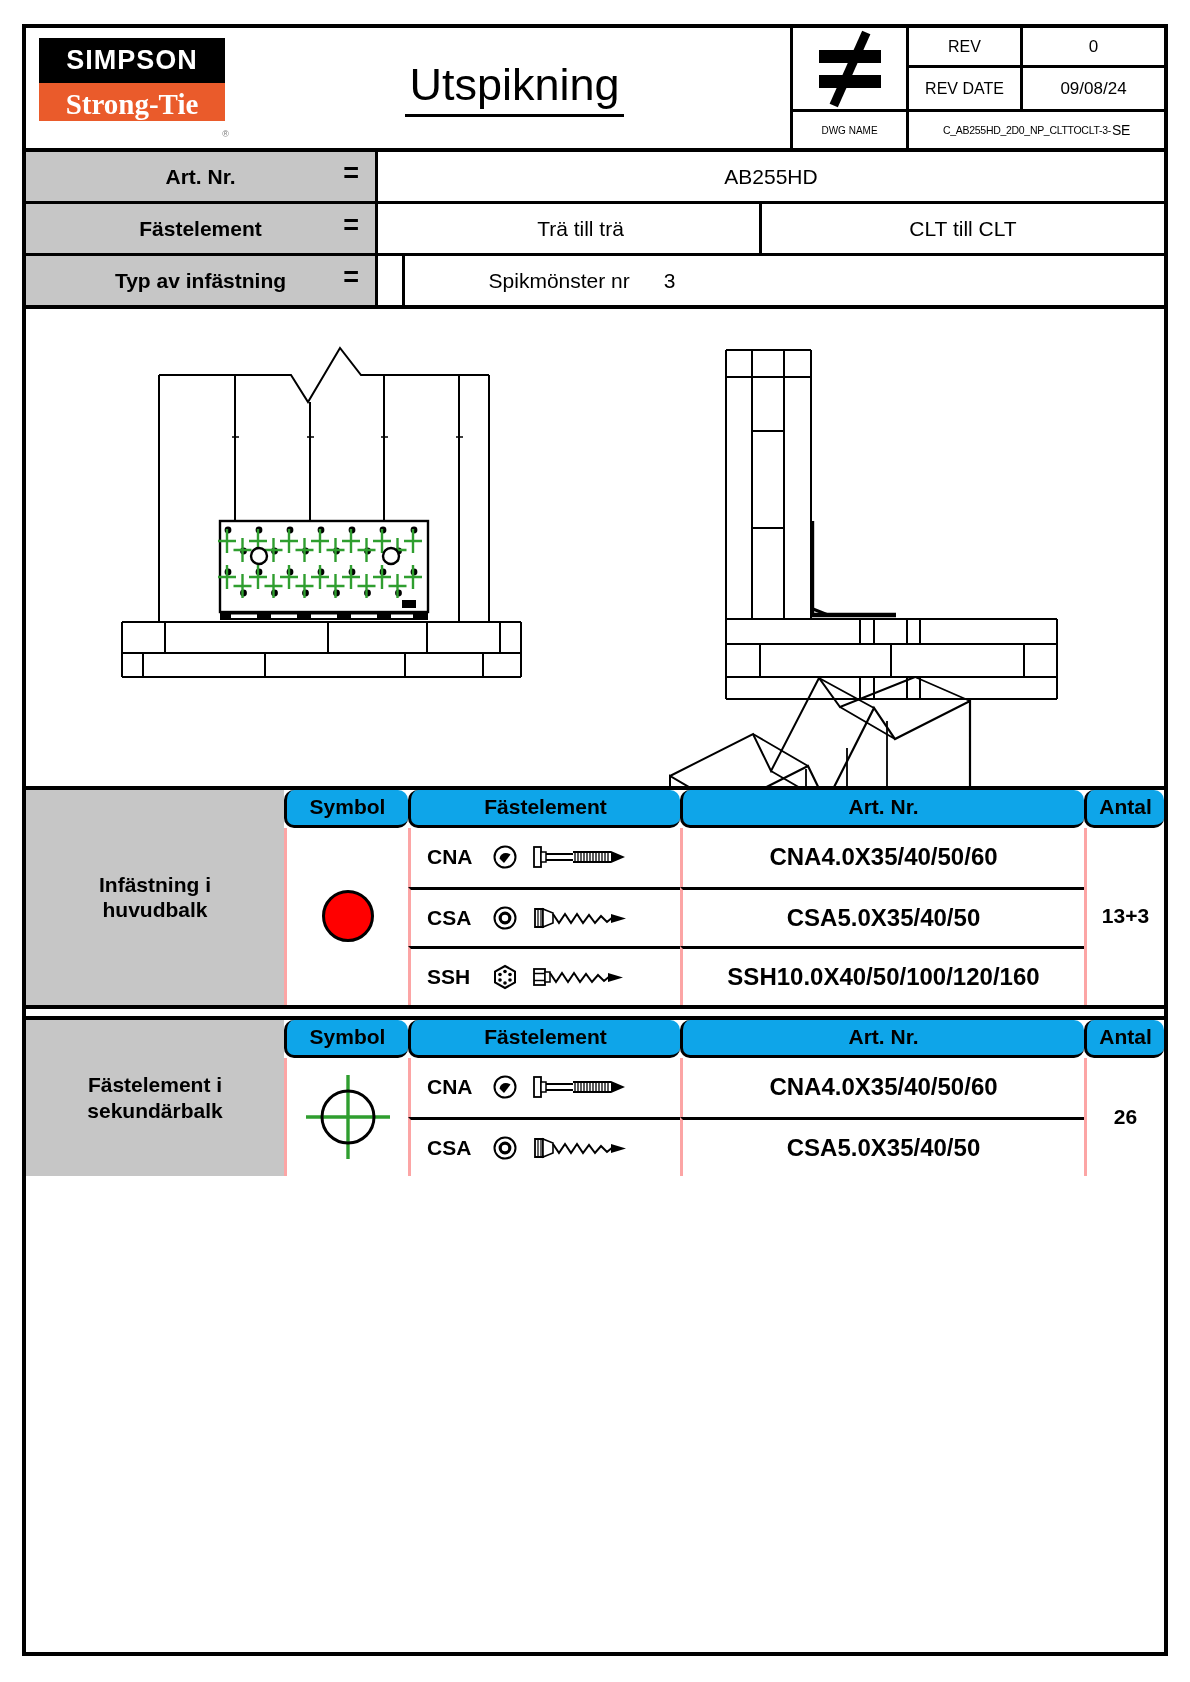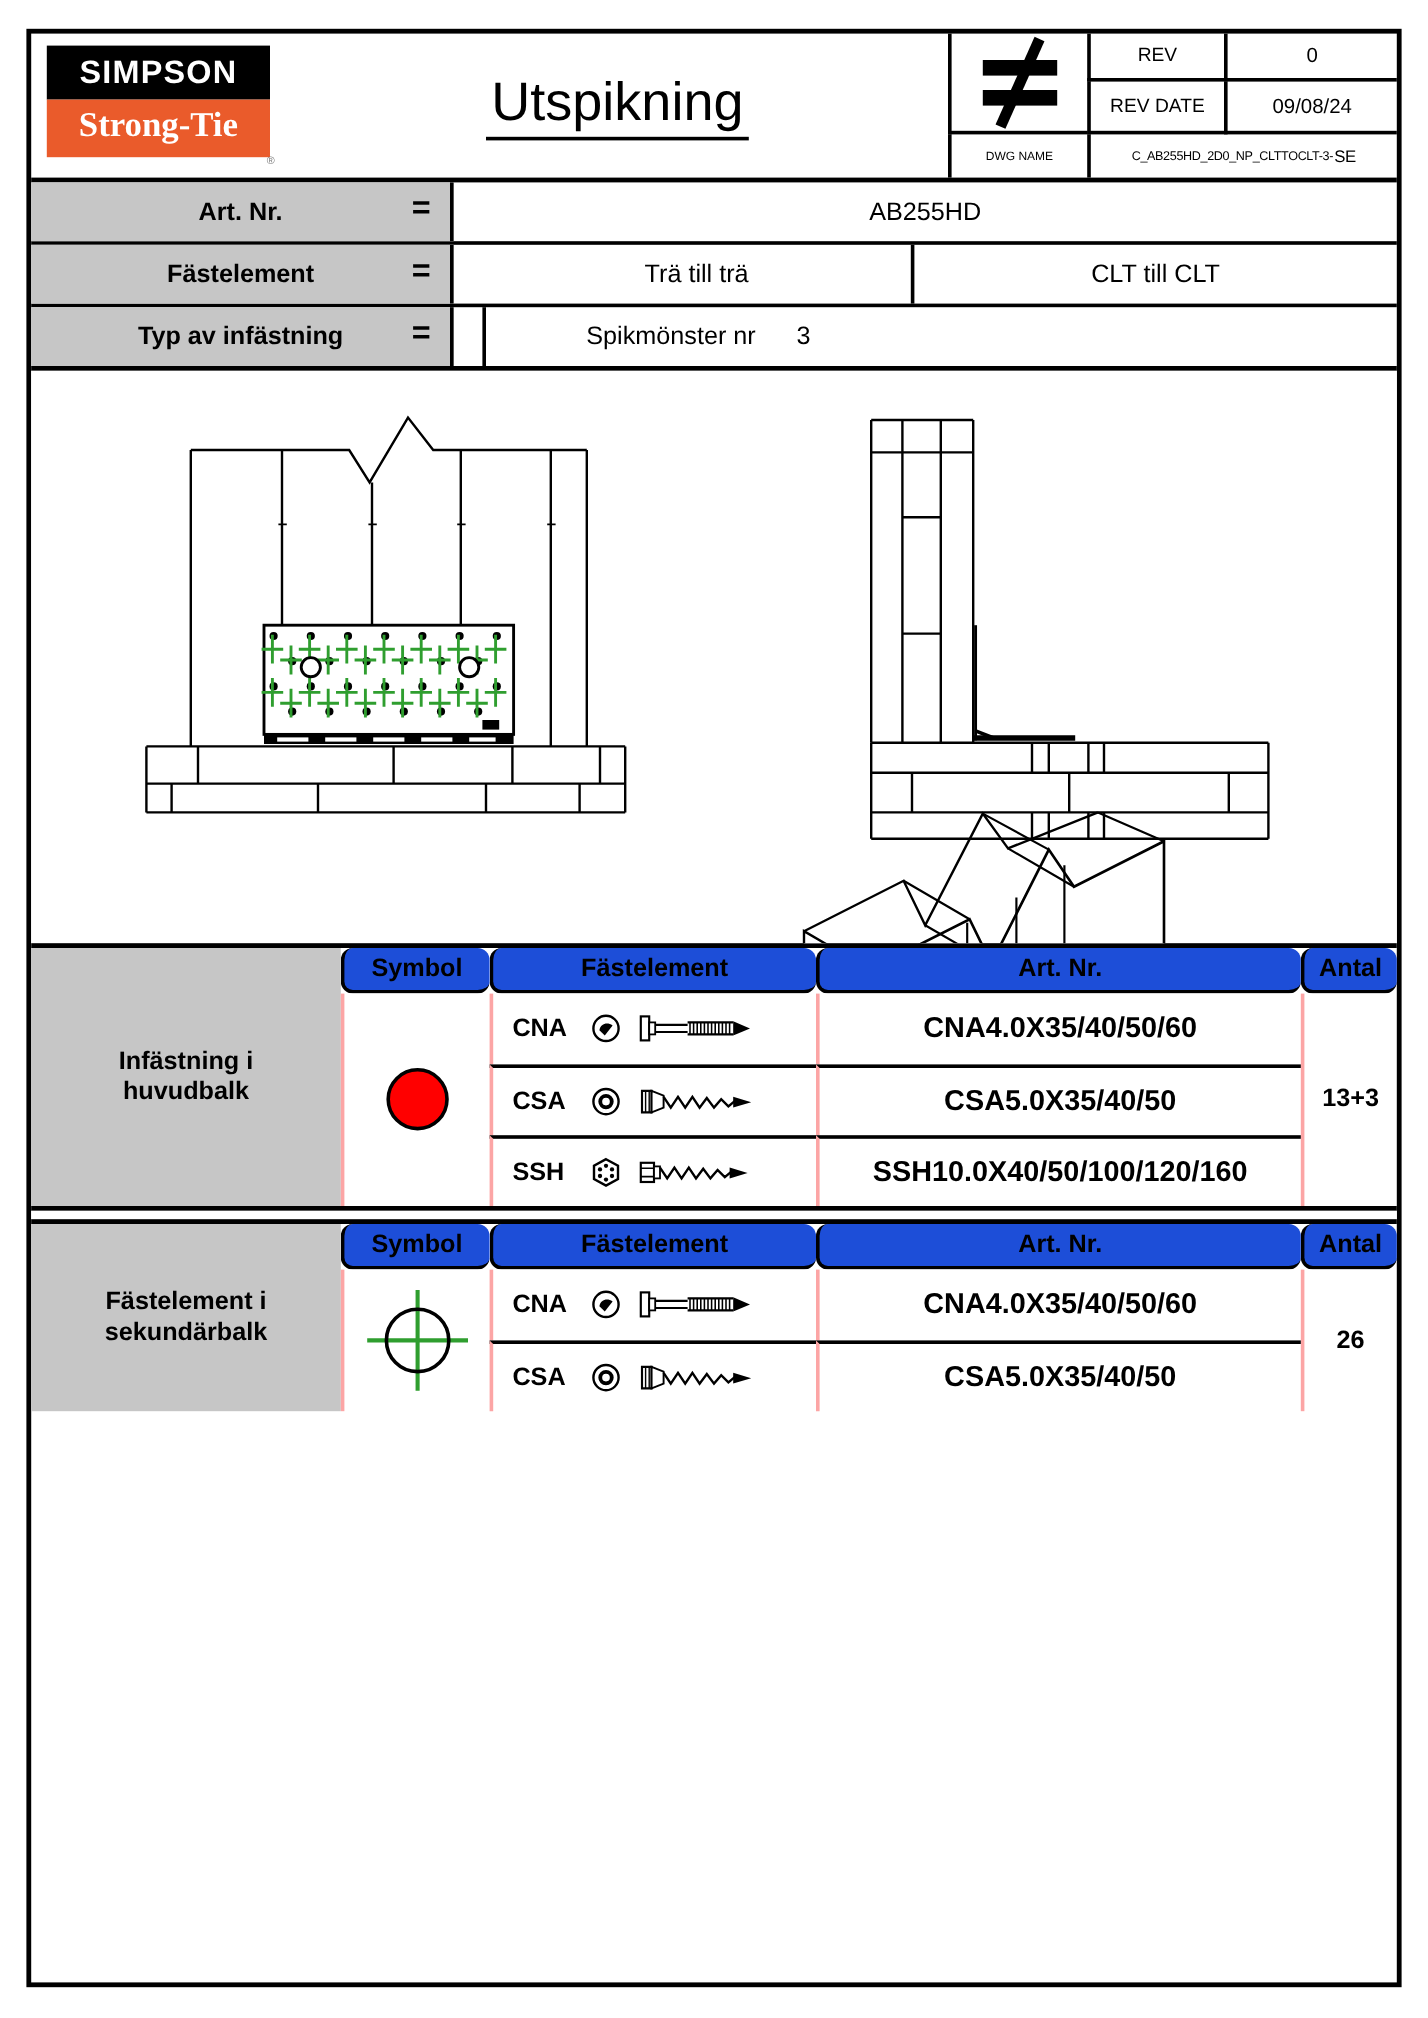--- a/index.html
+++ b/index.html
@@ -7,21 +7,21 @@
   .sheet{position:absolute;left:22px;top:24px;width:1146px;height:1632px;box-sizing:border-box;
          border:4px solid #000;background:#fff;display:flex;flex-direction:column;}
 
   
   .hdr{display:grid;grid-template-columns:213px 1fr 116px 114px 144px;grid-template-rows:40px 44px 36px;
        height:120px;border-bottom:4px solid #000;flex:0 0 auto;}
   .logo-cell{grid-area:1/1/4/2;position:relative;}
   .logo-black{margin:10px 14px 0 13px;background:#000;color:#fff;font-weight:bold;font-size:27px;
               text-align:center;height:45px;line-height:45px;letter-spacing:1px;}
   .logo-orange{margin:0 14px 0 13px;background:#ea5b2b;color:#fff;font-weight:bold;font-size:29px;
-               text-align:center;height:48px;line-height:43px;font-family:"Liberation Serif",serif;}
+               text-align:center;height:38px;line-height:43px;font-family:"Liberation Serif",serif;}
   .logo-reg{position:absolute;right:10px;top:101px;font-size:9px;color:#777;}
   .title-cell{grid-area:1/2/4/3;display:flex;align-items:center;justify-content:center;}
   .title{font-size:45px;border-bottom:3px solid #000;padding:0 4px 3px 4px;}
   .neq-cell{grid-area:1/3/3/4;border-left:3px solid #000;border-bottom:3px solid #000;position:relative;
             display:flex;flex-direction:column;align-items:center;justify-content:center;}
   .neq-bar{width:62px;height:13px;background:#000;margin:6px 0;}
   .neq-slash{position:absolute;left:50%;top:50%;width:9px;height:80px;background:#000;
              transform:translate(-50%,-50%) rotate(24deg);}
   .rt{display:flex;align-items:center;justify-content:center;border-left:3px solid #000;font-size:16px;}
   .rt.bb{border-bottom:3px solid #000;}
@@ -47,21 +47,21 @@
   .draw{position:relative;flex:1 1 auto;border-bottom:4px solid #000;overflow:hidden;background:#fff;}
   .view{position:absolute;}
 
   
   .legend{display:grid;grid-template-columns:258px 124px 272px 404px 1fr;flex:0 0 auto;}
   .lt1{grid-template-rows:38px 59px 59px 59px;border-bottom:4px solid #000;}
   .lt2{grid-template-rows:38px 59px 59px;border-top:4px solid #000;flex:1 0 auto;}
   .tbl-gap{height:7px;background:#fff;flex:0 0 auto;}
   .lt-label{background:#c6c6c6;display:flex;flex-direction:column;align-items:center;justify-content:center;
             font-weight:bold;font-size:21px;line-height:1.2;}
-  .lt-h{background:#1d4ed8;display:flex;align-items:center;justify-content:center;font-weight:bold;font-size:21px;
+  .lt-h{background:#0ea5e9;display:flex;align-items:center;justify-content:center;font-weight:bold;font-size:21px;
         border-left:3px solid #000;border-bottom:3px solid #000;border-radius:10px;}
   .lt-cell{border-left:3px solid #fca5a5;display:flex;align-items:center;justify-content:center;}
   .lt-cell.bt{border-top:3px solid #000;}
   .lt-fast{justify-content:flex-start;padding-left:16px;gap:13px;}
   .lt-code{font-weight:bold;font-size:21px;width:52px;}
   .lt-art{font-weight:bold;font-size:24px;}
   .lt-antal{font-weight:bold;font-size:21px;}
   .sym-red{width:52px;height:52px;border-radius:50%;background:#ff0000;border:3px solid #000;box-sizing:border-box;}
 </style>
 </head>

